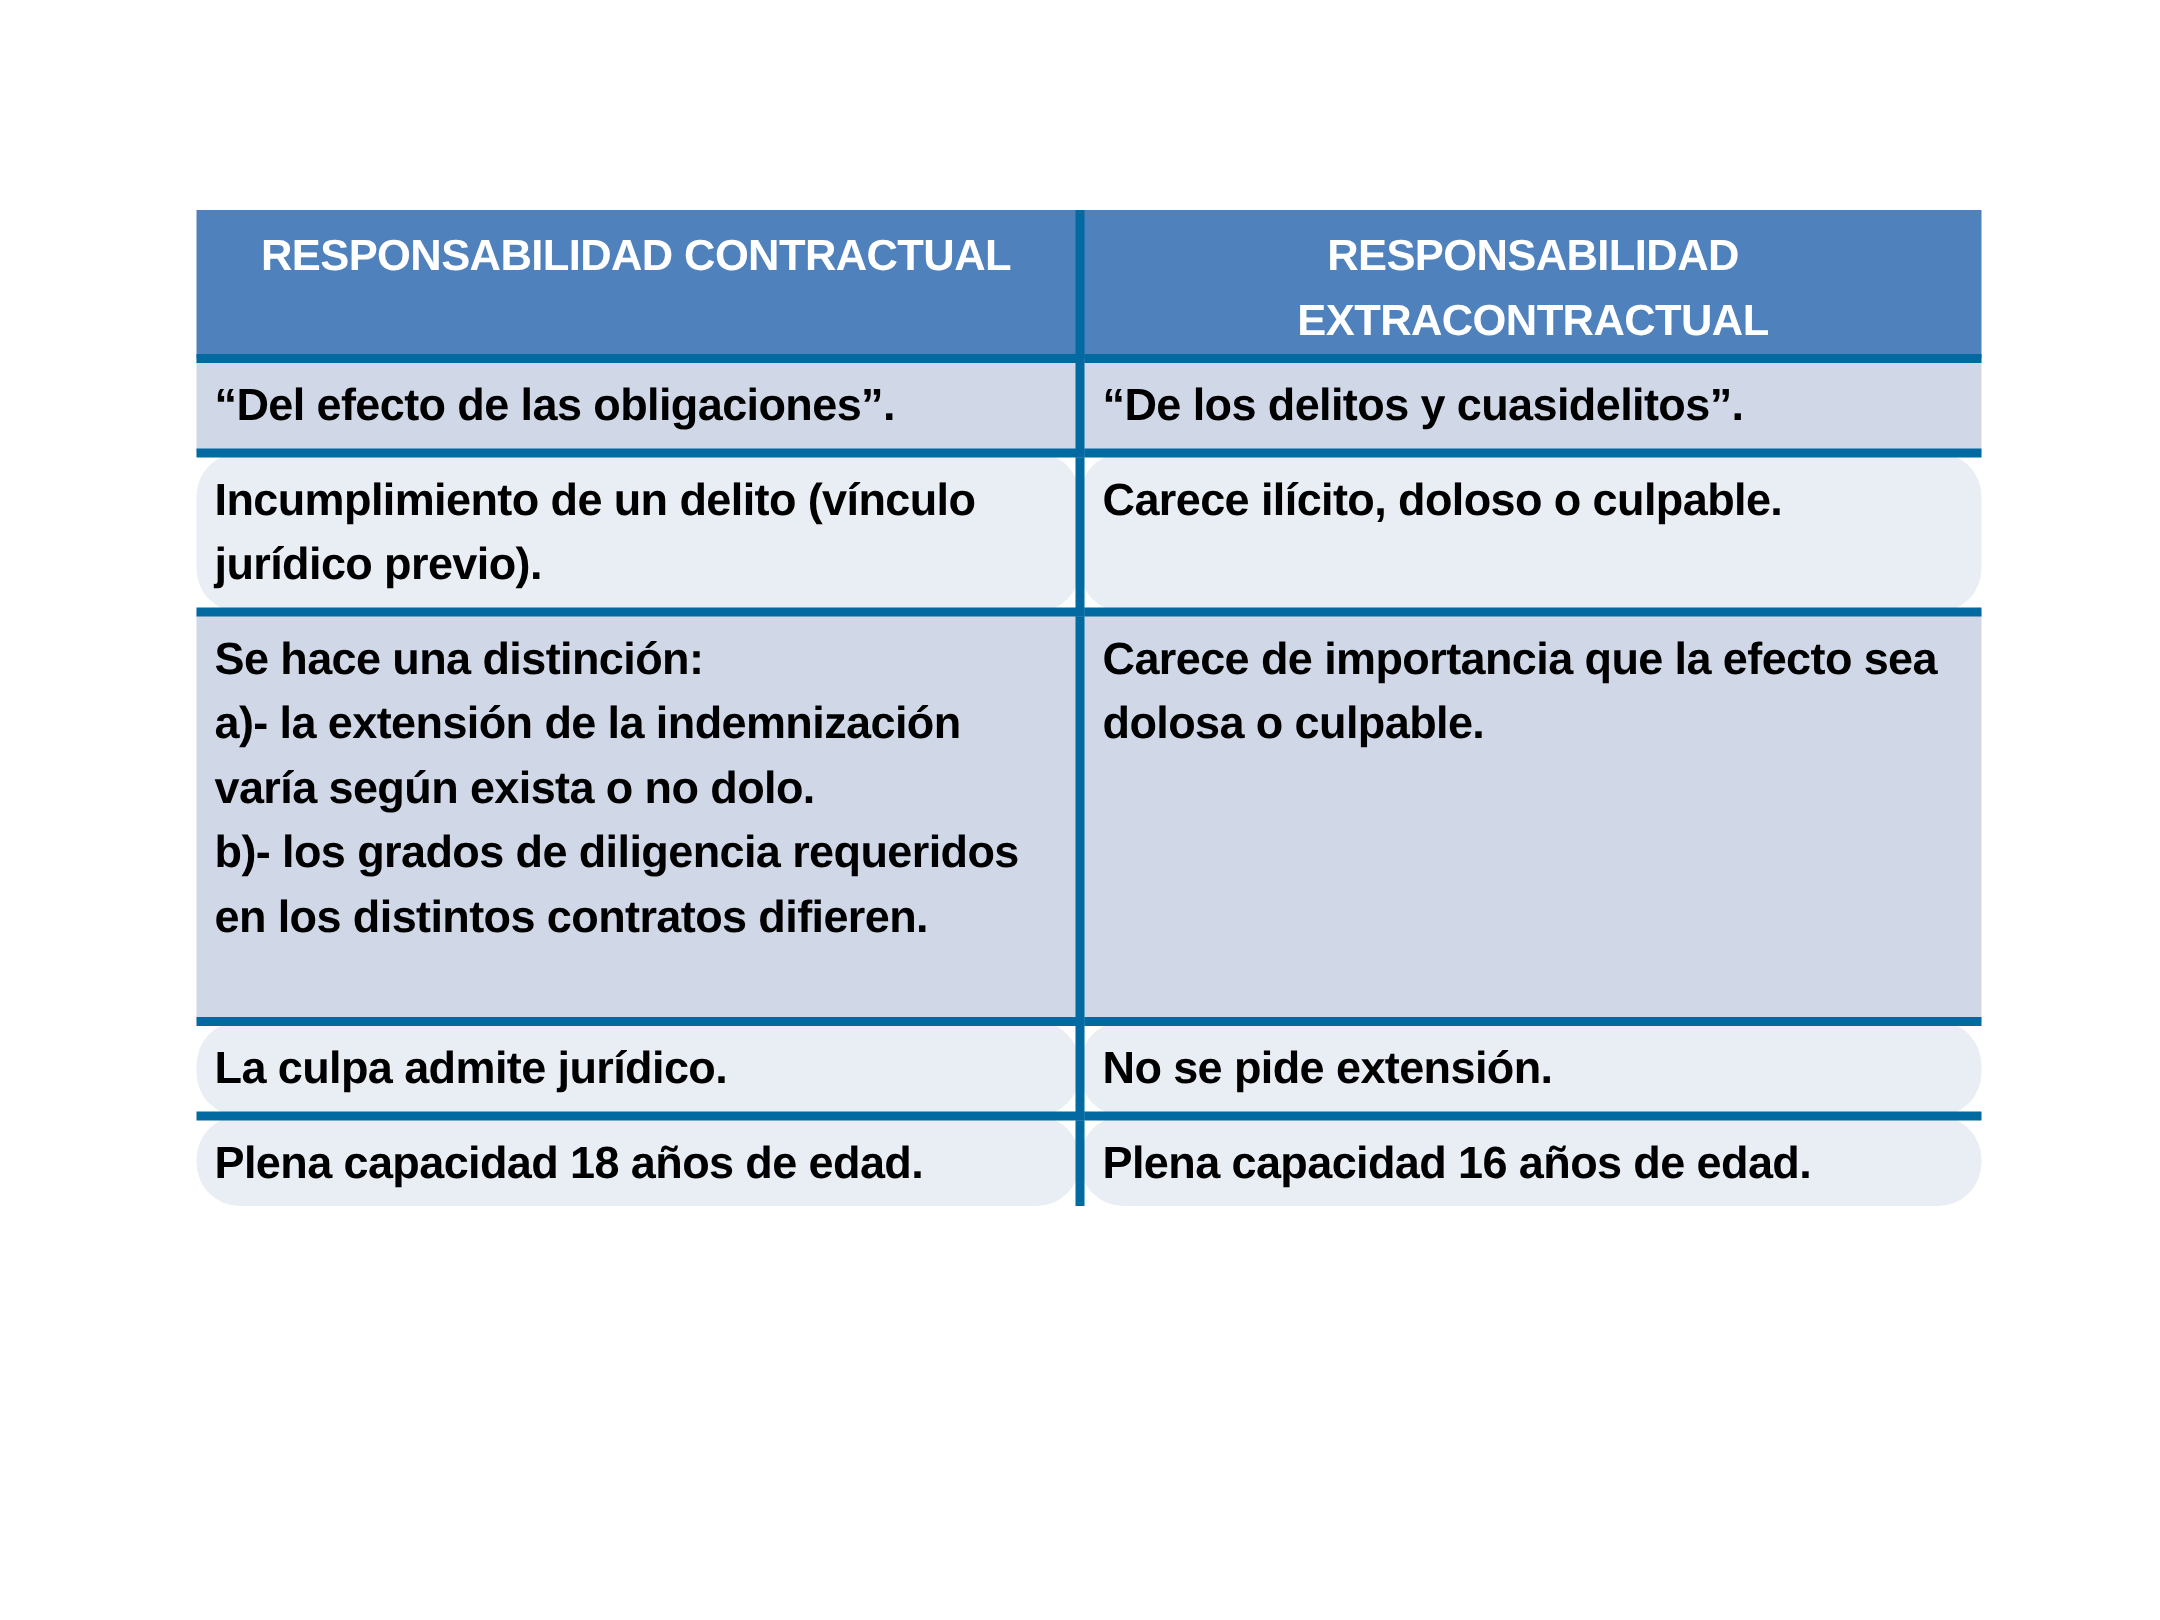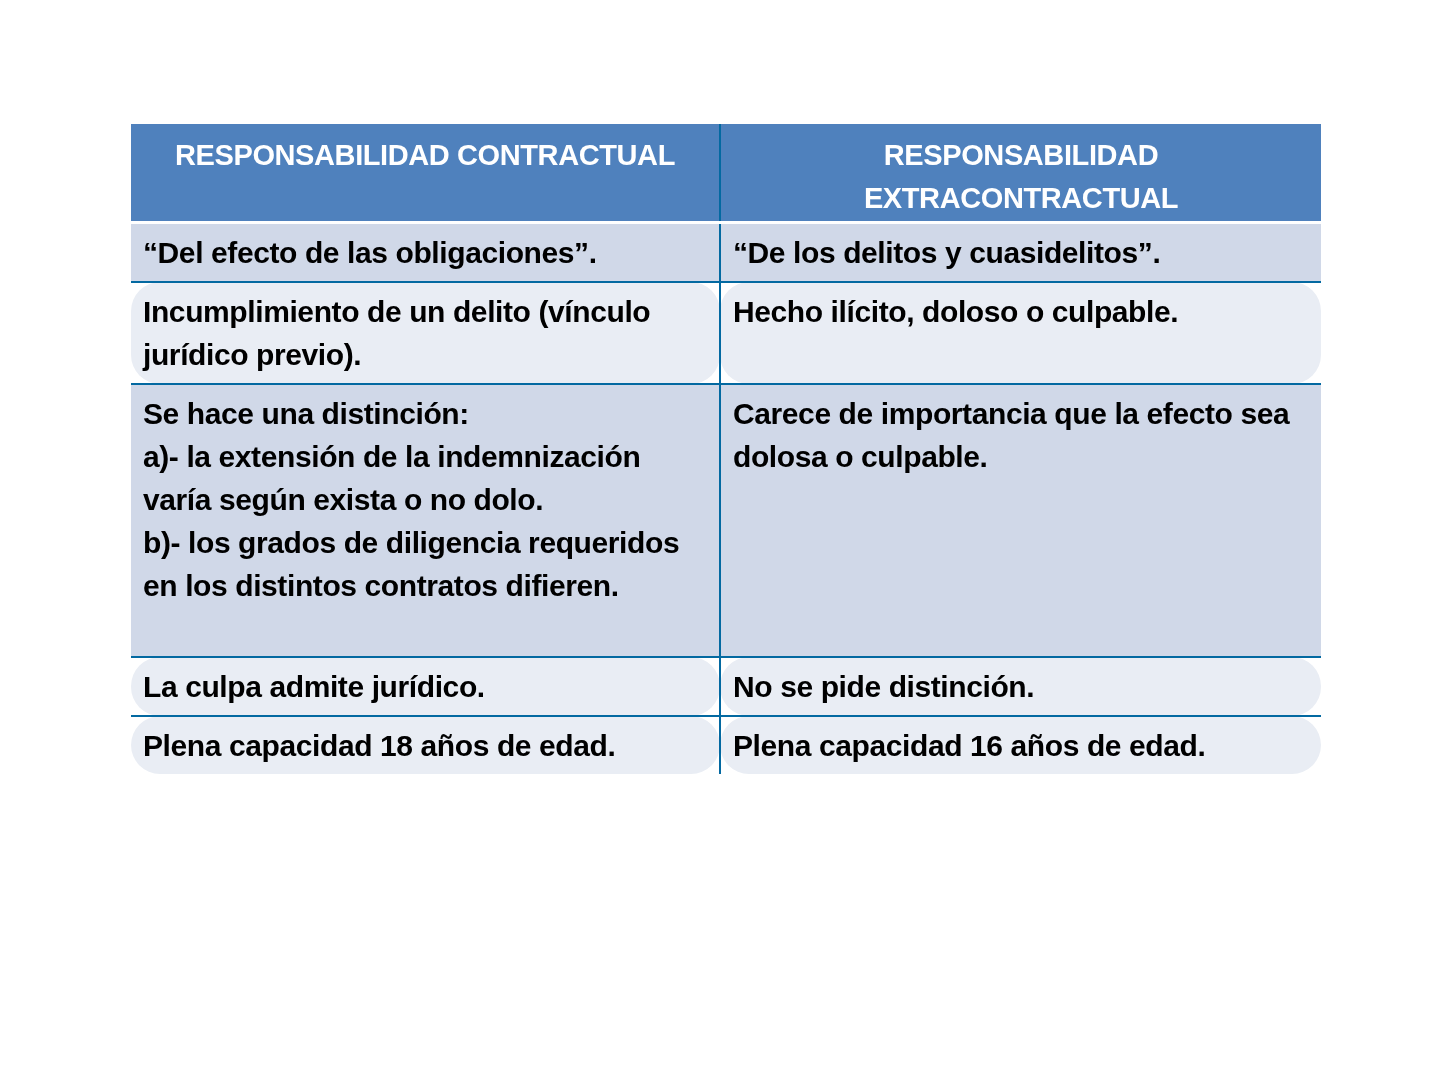--- a/index.html
+++ b/index.html
@@ -10,29 +10,29 @@
     body {
       width: 1440px;
       height: 1080px;
       position: relative;
       overflow: hidden;
       font-family: "Liberation Sans", "DejaVu Sans", sans-serif;
     }
     .slide-table {
       position: absolute;
       left: 131px;
-      top: 124px;
+      top: 140px;
       width: 1190px;
       border-collapse: collapse;
       table-layout: fixed;
     }
     .slide-table col.c1 { width: 589px; }
     .slide-table col.c2 { width: 601px; }
     .slide-table th, .slide-table td {
-      border: 2px solid #0369a1;
+      border: 6px solid #0369a1;
       vertical-align: top;
       font-weight: bold;
       font-size: 30px;
       line-height: 43px;
       color: #000000;
       letter-spacing: -0.4px;
     }
     .slide-table thead th {
       background: #4F81BD;
       color: #ffffff;
@@ -83,39 +83,39 @@
         </td>
       <td>
           <span class="cell-text">“De los delitos y cuasidelitos”.</span>
         </td>
     </tr>
     <tr class="row-light" style="height:101px">
       <td>
           <span class="cell-text">Incumplimiento de un delito (vínculo jurídico previo).</span>
         </td>
       <td>
-          <span class="cell-text">Hecho ilícito, doloso o culpable.</span>
+          <span class="cell-text">Carece ilícito, doloso o culpable.</span>
         </td>
     </tr>
     <tr class="row-dark" style="height:273px">
       <td>
           <span class="cell-text">Se hace una distinción:
 a)- la extensión de la indemnización varía según exista o no dolo.
 b)- los grados de diligencia requeridos en los distintos contratos difieren.</span>
         </td>
       <td>
           <span class="cell-text">Carece de importancia que la efecto sea dolosa o culpable.</span>
         </td>
     </tr>
     <tr class="row-light" style="height:59px">
       <td>
           <span class="cell-text">La culpa admite jurídico.</span>
         </td>
       <td>
-          <span class="cell-text">No se pide distinción.</span>
+          <span class="cell-text">No se pide extensión.</span>
         </td>
     </tr>
     <tr class="row-light" style="height:58px">
       <td>
           <span class="cell-text">Plena capacidad 18 años de edad.</span>
         </td>
       <td>
           <span class="cell-text">Plena capacidad 16 años de edad.</span>
         </td>
     </tr>

